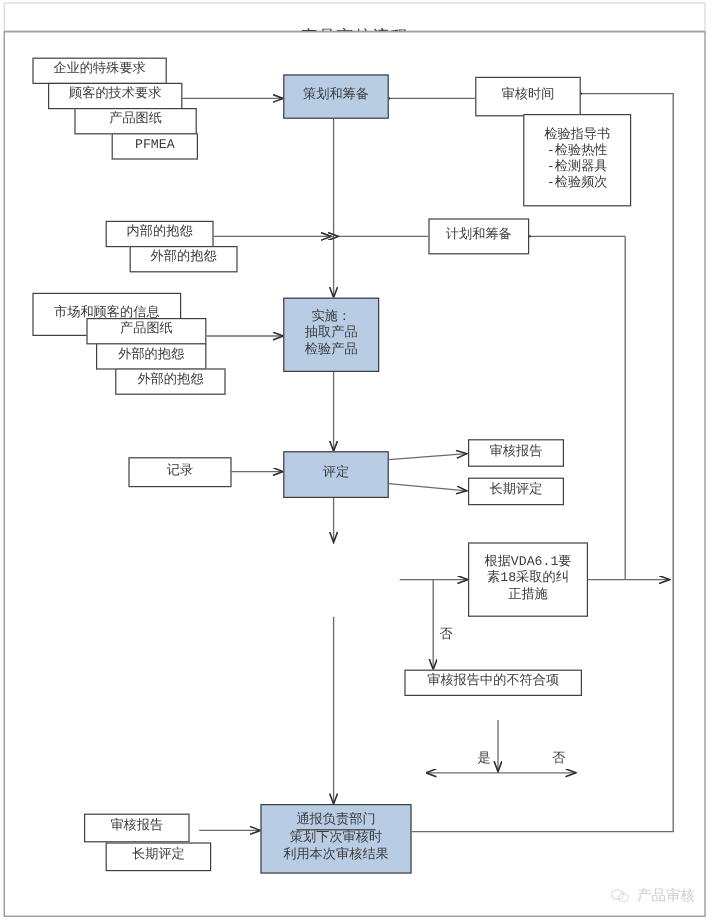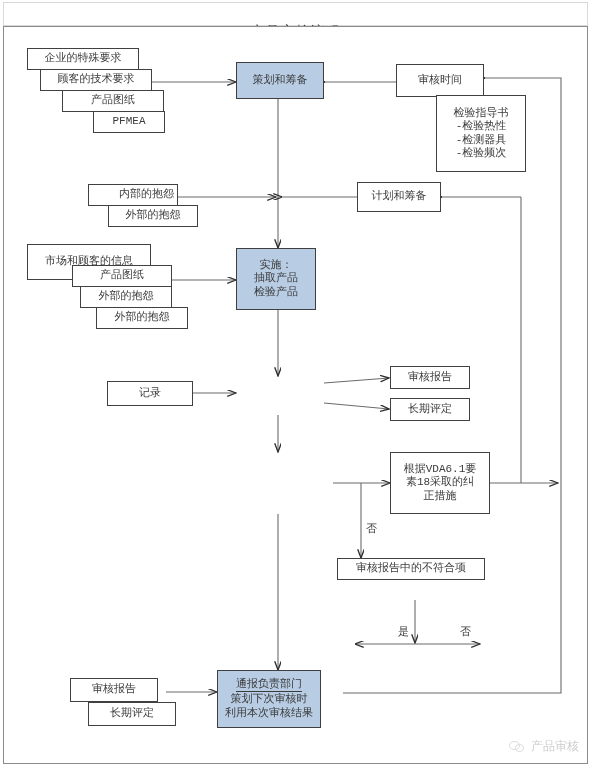--- a/index.html
+++ b/index.html
@@ -134,21 +134,21 @@
     <span class="ln">审核时间</span>
   </div>
 
   <div class="node multiline" style="left:436px;top:95px;width:90px;height:77px;">
     <span class="ln">检验指导书</span>
     <span class="ln">-检验热性</span>
     <span class="ln">-检测器具</span>
     <span class="ln">-检验频次</span>
   </div>
 
-  <div class="node" style="left:88px;top:184px;width:90px;height:22px;justify-content:flex-end;">
+  <div class="node" style="left:88px;top:184px;width:90px;height:22px;">
     <span class="ln">内部的抱怨</span>
   </div>
   <div class="node" style="left:108px;top:205px;width:90px;height:22px;">
     <span class="ln">外部的抱怨</span>
   </div>
 
   <div class="node" style="left:357px;top:182px;width:84px;height:30px;">
     <span class="ln">计划和筹备</span>
   </div>
 
@@ -168,20 +168,23 @@
   <div class="node blue multiline" style="left:236px;top:248px;width:80px;height:62px;">
     <span class="ln">实施：</span>
     <span class="ln">抽取产品</span>
     <span class="ln">检验产品</span>
   </div>
 
   <div class="node" style="left:107px;top:381px;width:86px;height:25px;">
     <span class="ln">记录</span>
   </div>
 
+  <div class="node blue" style="left:236px;top:376px;width:88px;height:39px;">
+    <span class="ln">评定</span>
+  </div>
 
   <div class="node" style="left:390px;top:366px;width:80px;height:23px;">
     <span class="ln">审核报告</span>
   </div>
   <div class="node" style="left:390px;top:398px;width:80px;height:23px;">
     <span class="ln">长期评定</span>
   </div>
 
 
   <div class="node multiline" style="left:390px;top:452px;width:100px;height:62px;">
@@ -194,21 +197,21 @@
     <span class="ln">审核报告中的不符合项</span>
   </div>
 
   <div class="node" style="left:70px;top:678px;width:88px;height:24px;">
     <span class="ln">审核报告</span>
   </div>
   <div class="node" style="left:88px;top:702px;width:88px;height:24px;">
     <span class="ln">长期评定</span>
   </div>
 
-  <div class="node blue multiline" style="left:217px;top:670px;width:104px;height:58px;">
+  <div class="node blue multiline" style="left:217px;top:670px;width:126px;height:58px;">
     <span class="ln ul">通报负责部门</span>
     <span class="ln">策划下次审核时</span>
     <span class="ln">利用本次审核结果</span>
   </div>
 
   <div class="edge-label" style="left:366px;top:521px;">否</div>
   <div class="edge-label" style="left:398px;top:624px;">是</div>
   <div class="edge-label" style="left:460px;top:624px;">否</div>
 
   <div id="watermark">

